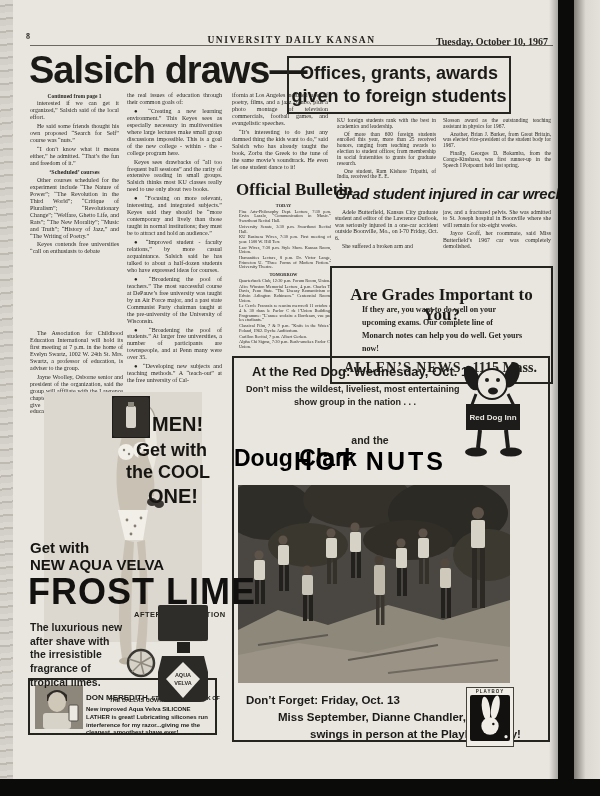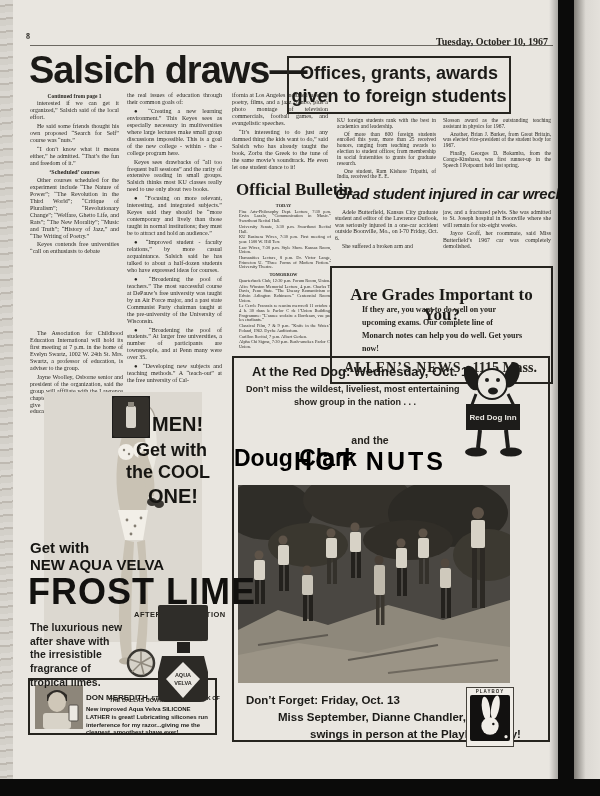--- a/index.html
+++ b/index.html
@@ -29,20 +29,21 @@
   .heavy{font-weight:800;}
 </style>
 </head>
 <body>
 
 <div class="stage">
   <div class="page">
 
     <div class="abs serif" style="left:26px;top:32px;font-size:8px;font-weight:bold;">8</div>
     <div class="abs" style="left:30px;top:45px;width:523px;height:1px;background:#6b6861;"></div>
+    <div class="abs serif" style="left:30px;top:35px;width:523px;text-align:center;font-size:9.5px;font-weight:bold;letter-spacing:1.5px;">UNIVERSITY DAILY KANSAN</div>
     <div class="abs serif" style="right:10px;top:36px;font-size:10px;font-weight:bold;">Tuesday, October 10, 1967</div>
 
     <div class="hl" style="left:29px;top:49px;font-size:38px;letter-spacing:-1px;">Salsich draws—</div>
 
     <div class="box" style="left:287px;top:56px;width:224px;height:58px;">
       <div class="sans" style="text-align:center;font-weight:bold;font-size:18px;line-height:1.3;padding-top:4px;color:#1b1a17;">
         <div>Offices, grants, awards</div>
         <div>given to foreign students</div>
       </div>
     </div>

